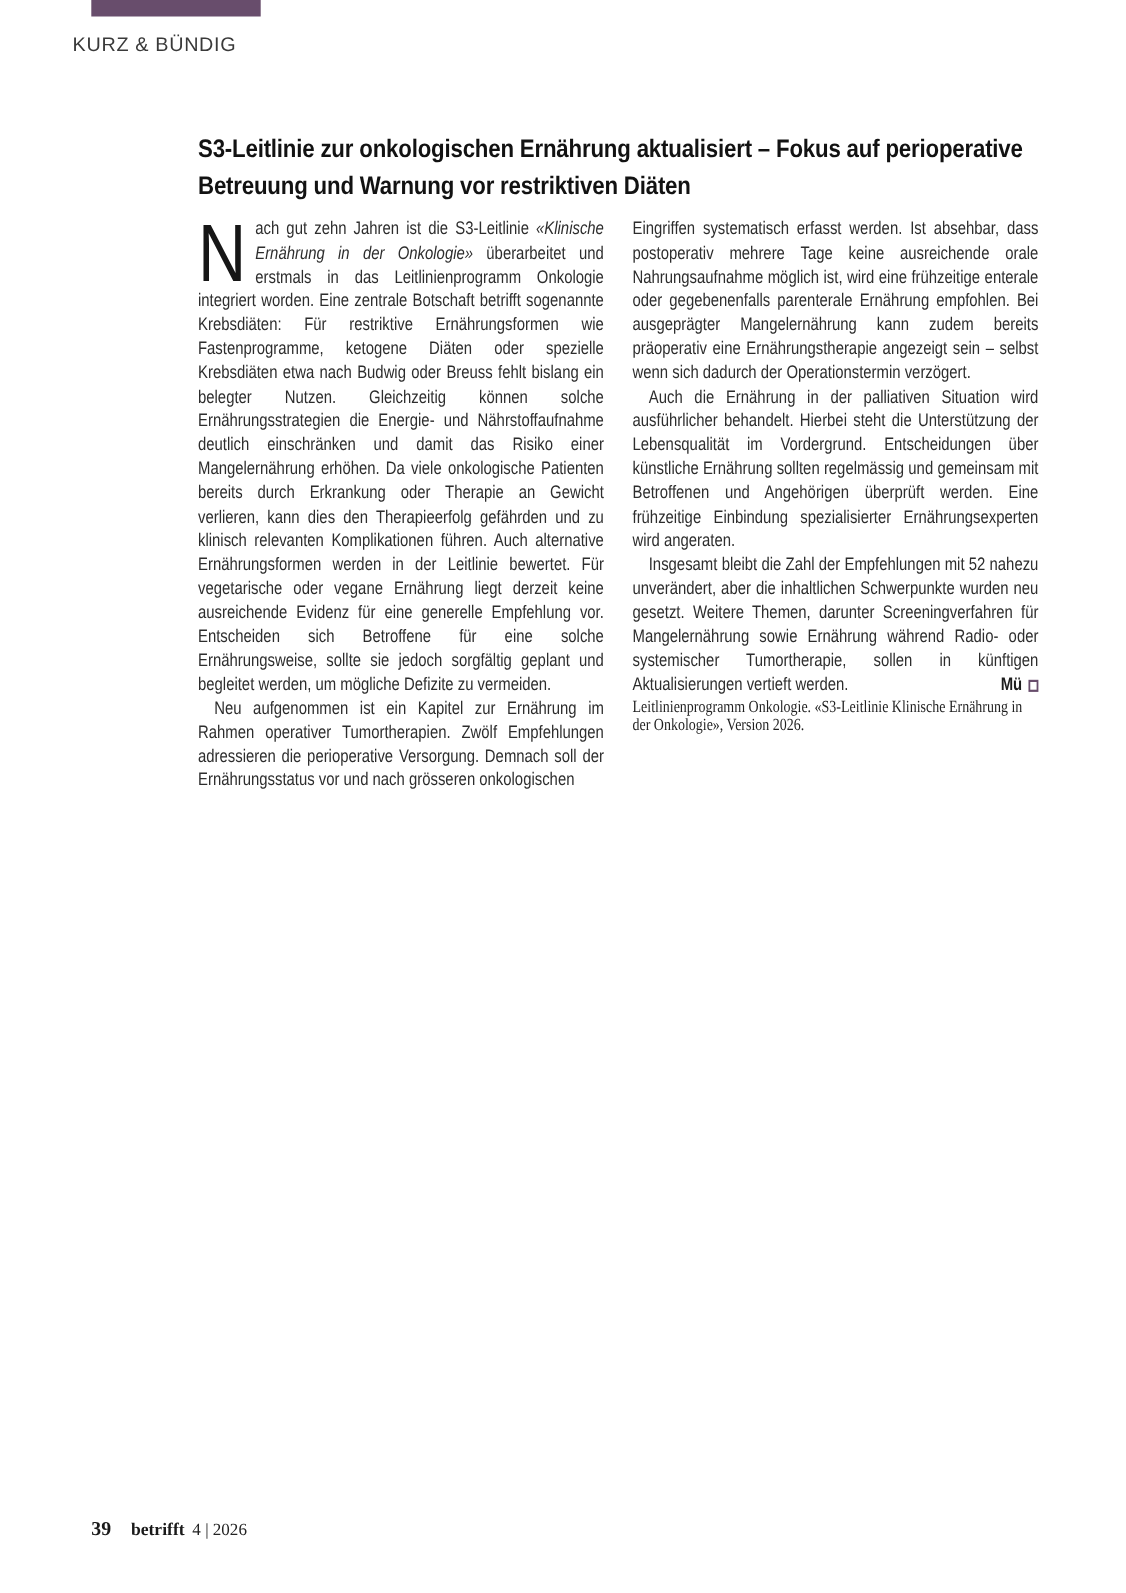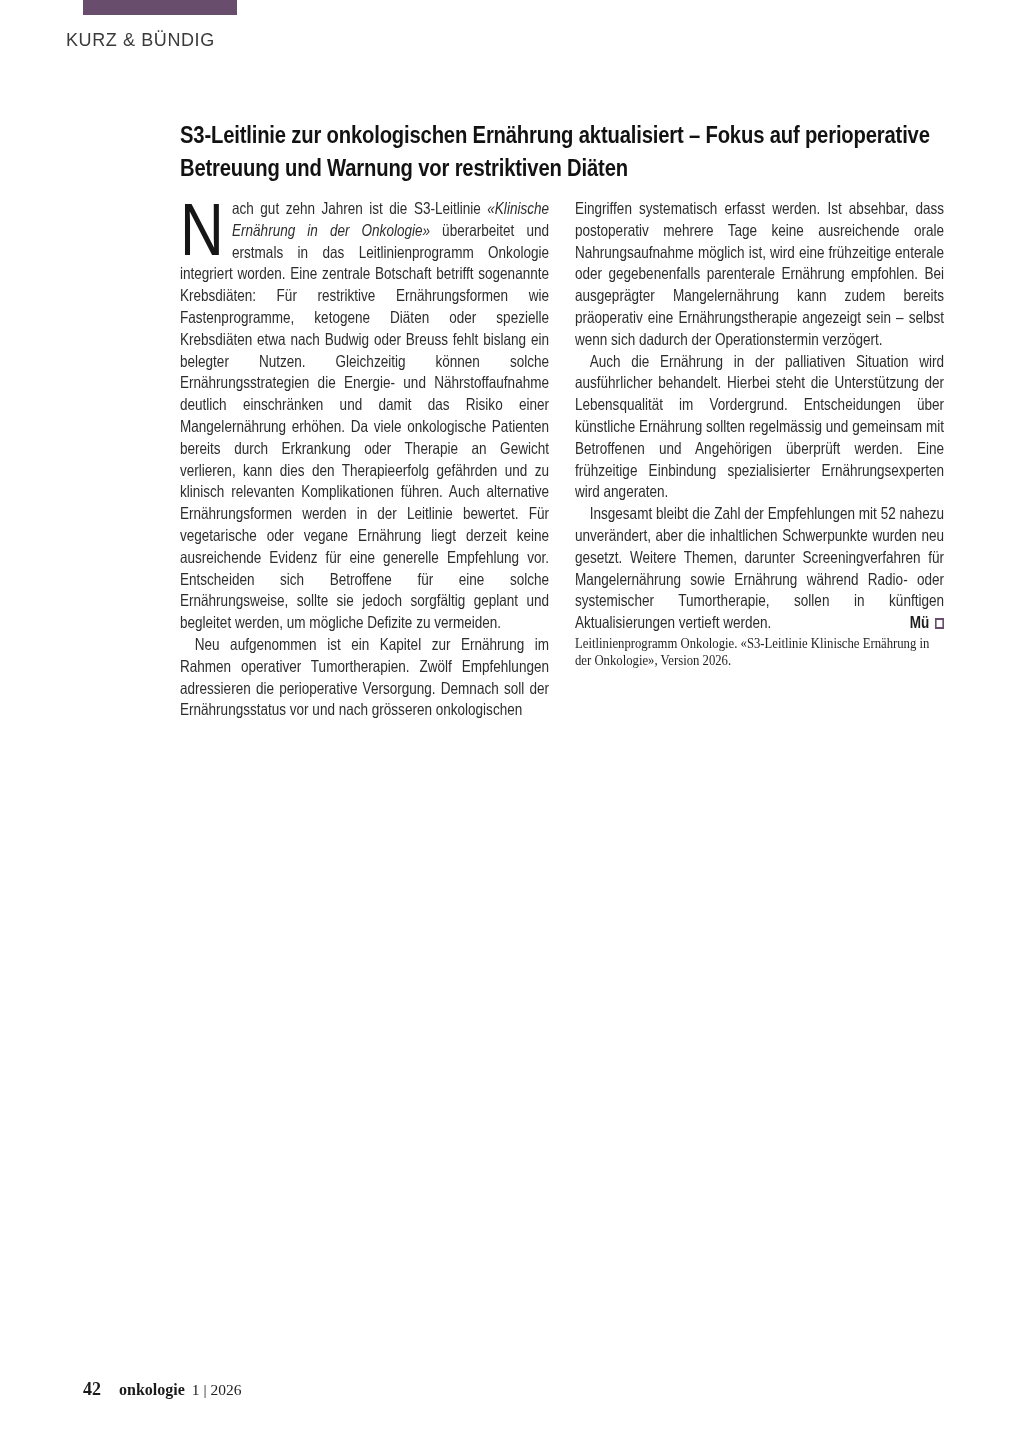--- a/index.html
+++ b/index.html
@@ -116,16 +116,16 @@
 <p><span>Eingriffen systematisch erfasst werden. Ist absehbar, dass postoperativ mehrere Tage keine ausreichende orale Nahrungsaufnahme möglich ist, wird eine frühzeitige enterale oder gegebenenfalls parenterale Ernährung empfohlen. Bei ausgeprägter Mangelernährung kann zudem bereits präoperativ eine Ernährungstherapie angezeigt sein – selbst wenn sich dadurch der Operationstermin verzögert.</span></p>
     <p class="indent"><span>Auch die Ernährung in der palliativen Situation wird ausführlicher behandelt. Hierbei steht die Unterstützung der Lebensqualität im Vordergrund. Entscheidungen über künstliche Ernährung sollten regelmässig und gemeinsam mit Betroffenen und Angehörigen überprüft werden. Eine frühzeitige Einbindung spezialisierter Ernährungsexperten wird angeraten.</span></p>
     <p class="indent"><span>Insgesamt bleibt die Zahl der Empfehlungen mit 52 nahezu unverändert, aber die inhaltlichen Schwerpunkte wurden neu gesetzt. Weitere Themen, darunter Screeningverfahren für Mangelernährung sowie Ernährung während Radio- oder systemischer Tumortherapie, sollen in künftigen Aktualisierungen vertieft werden.</span><span class="sig">
         <span>Mü</span>
         <span class="end-square"></span>
       </span></p>
     <p class="reference">Leitlinienprogramm Onkologie. «S3-Leitlinie Klinische Ernährung in der Onkologie», Version 2026.</p>
   </div>
 
 <div class="page-footer">
-  <span class="footer-pagenum">42</span>
-  <span class="footer-journal">onkologie</span>
-  <span class="footer-issue">1 | 2026</span>
+  <span class="footer-pagenum">39</span>
+  <span class="footer-journal">betrifft</span>
+  <span class="footer-issue">4 | 2026</span>
 </div>
 
 </body></html>

